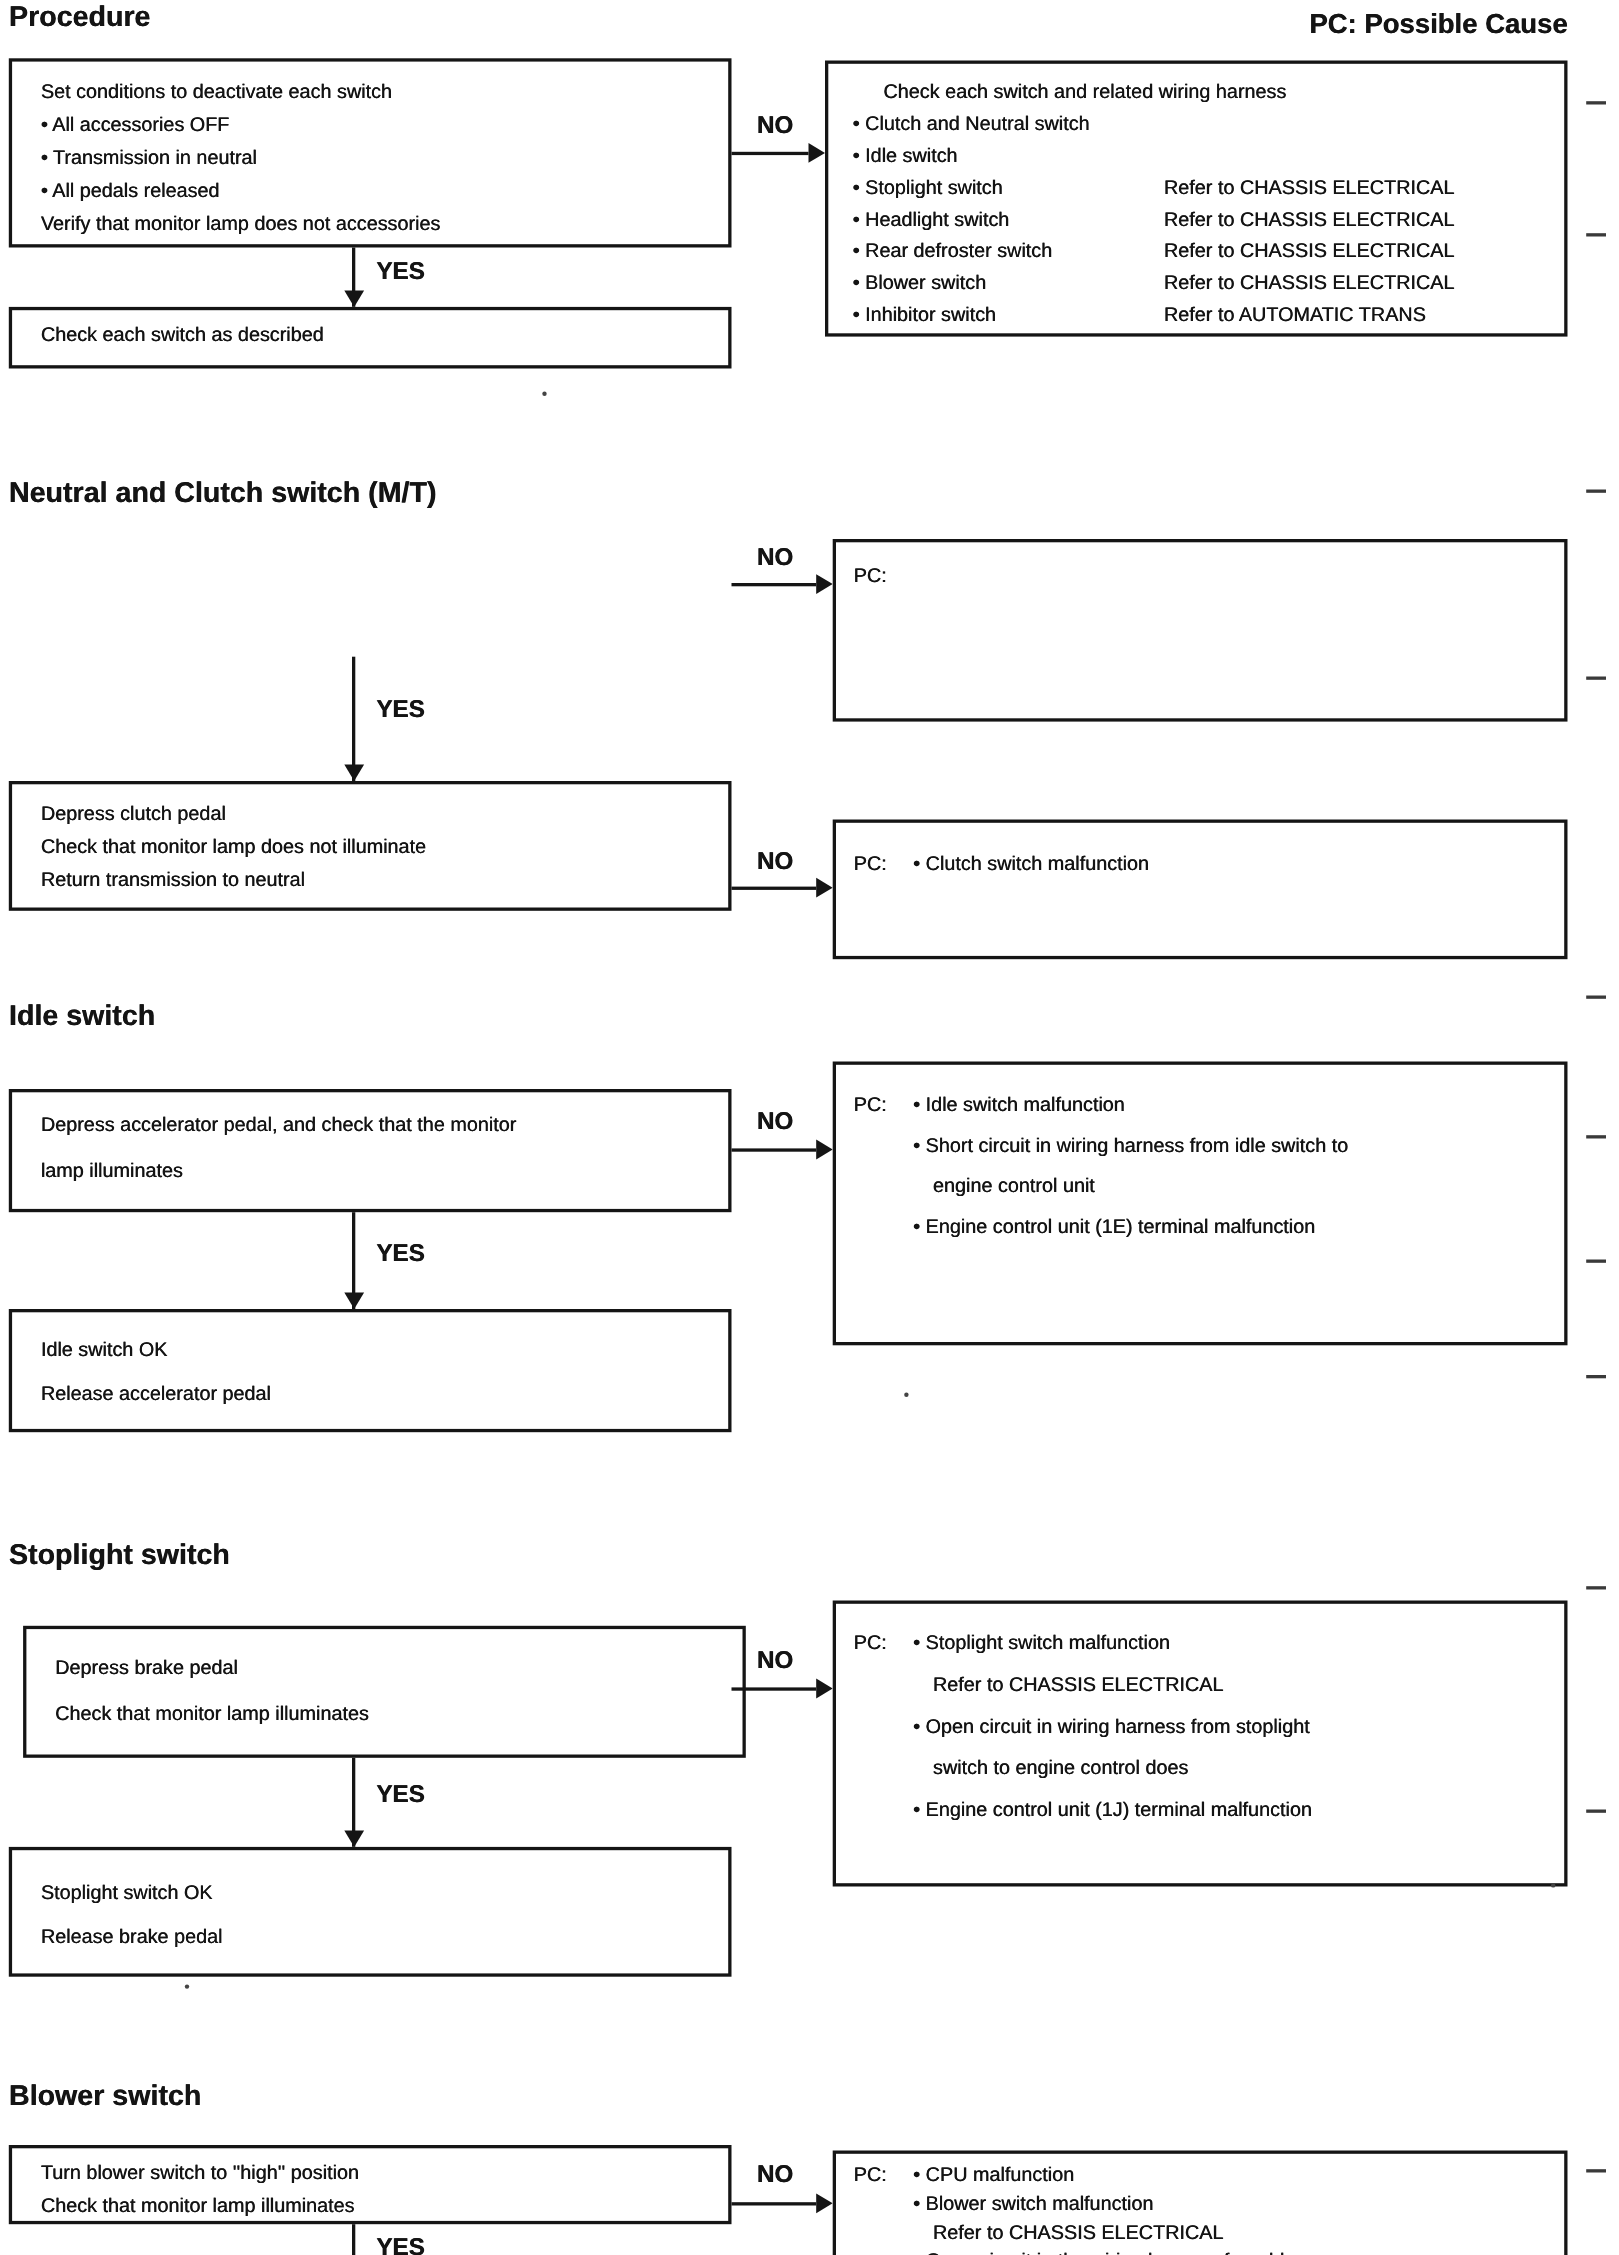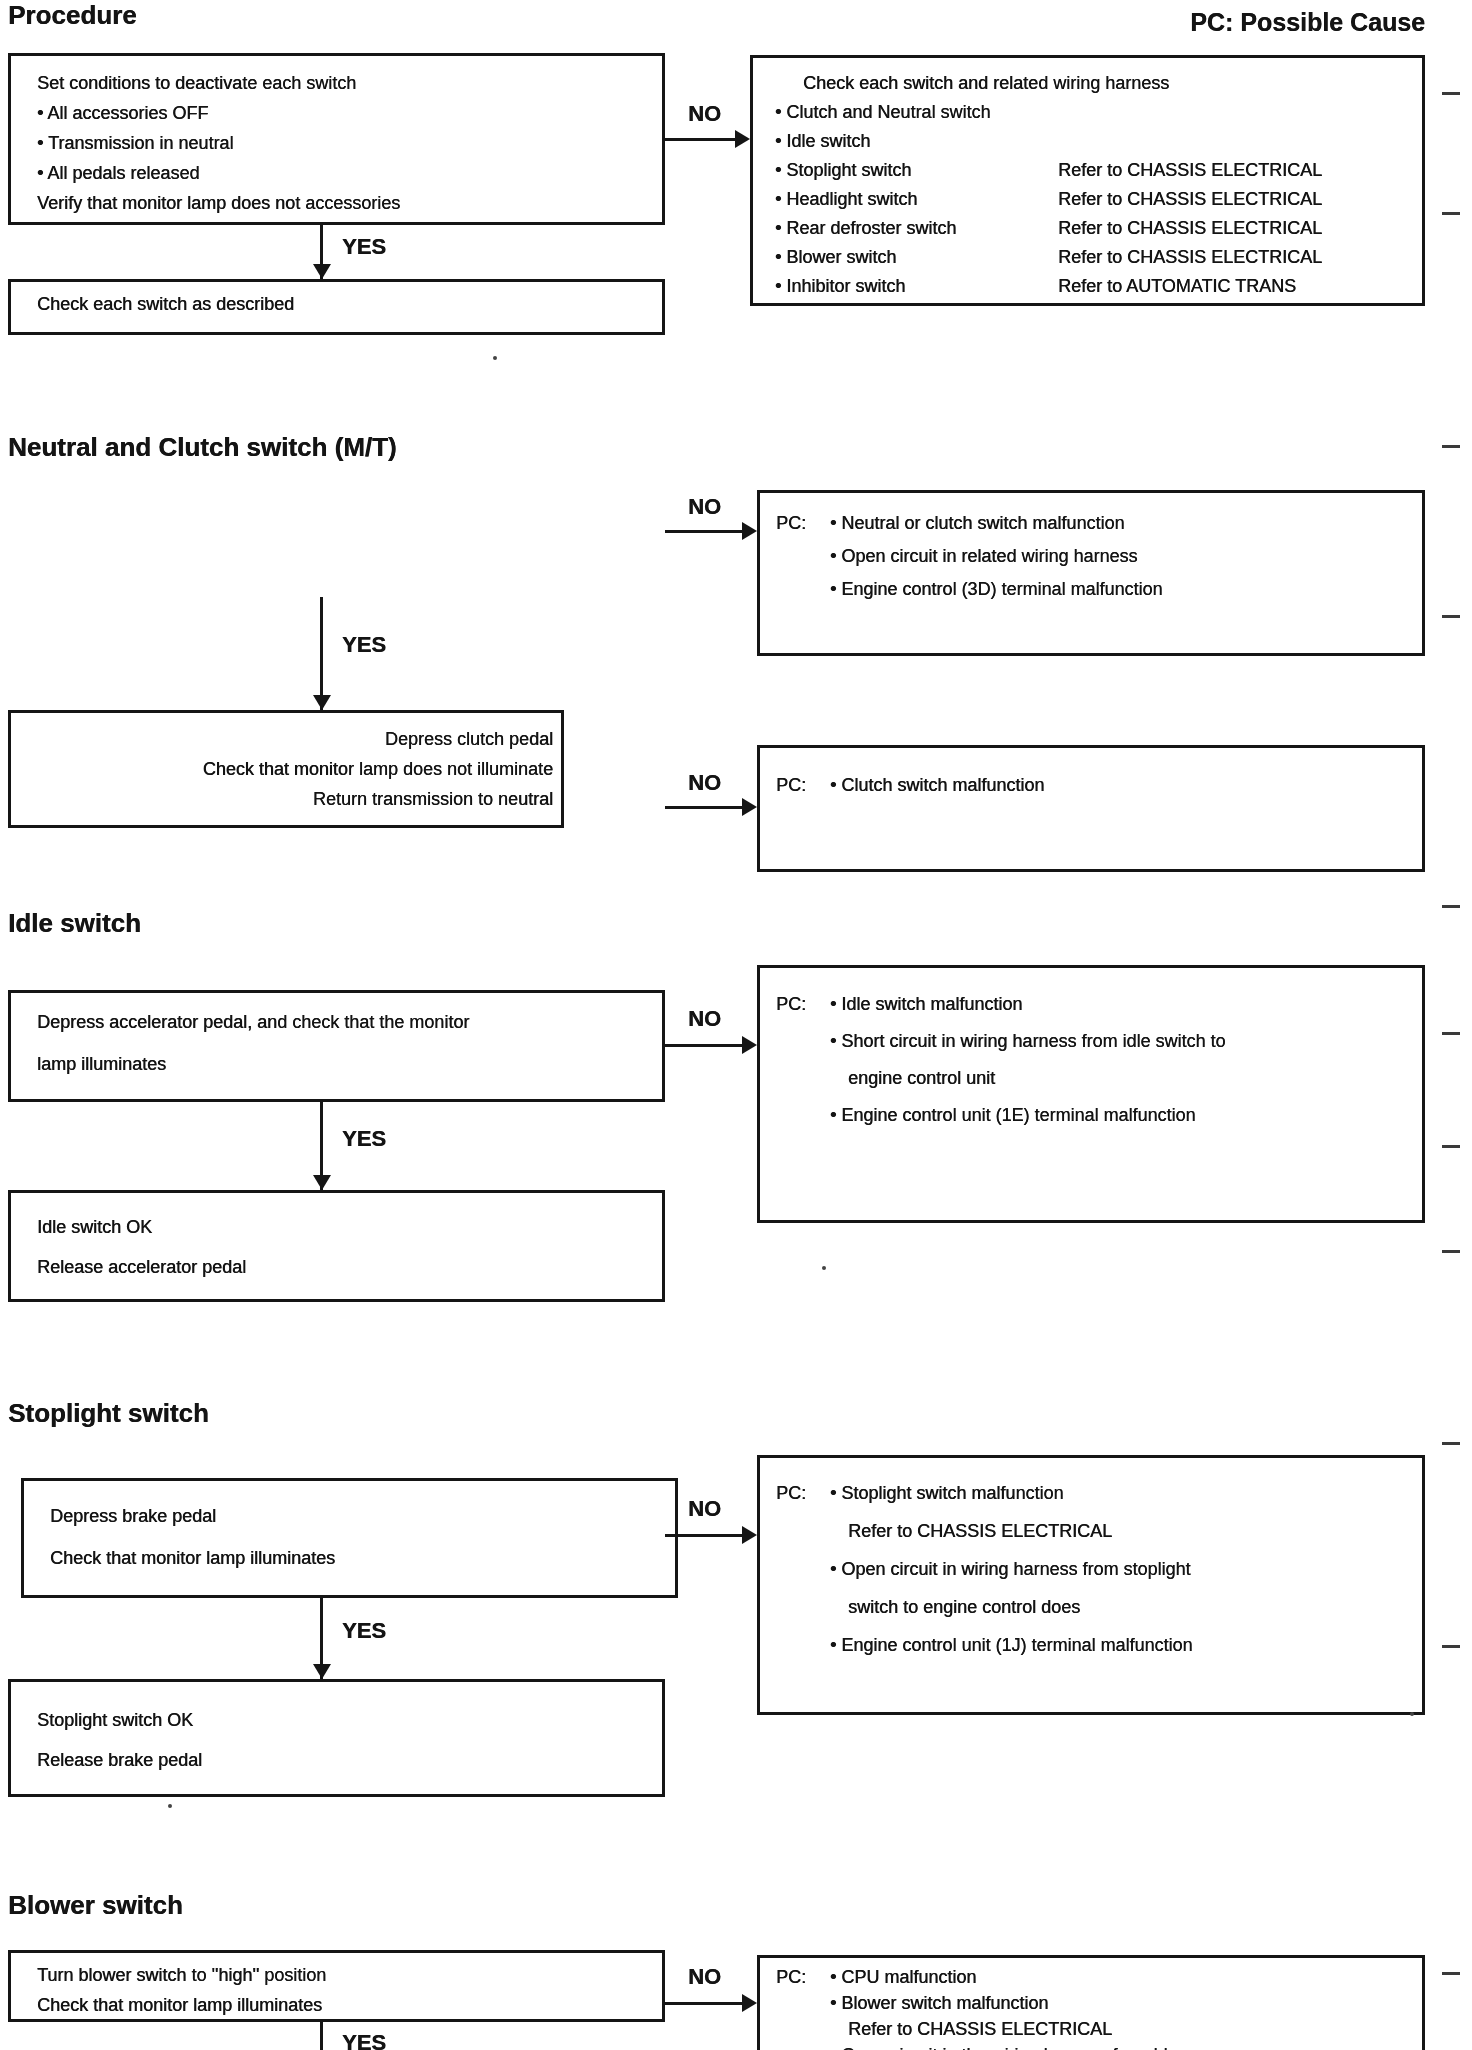--- a/index.html
+++ b/index.html
@@ -69,33 +69,28 @@
   <div class="hd" style="left:8px;top:432px;">Neutral and Clutch switch (M/T)</div>
 
 
   <div class="lbl" style="left:688px;top:494px;">NO</div>
   <div class="hline" style="left:665px;top:530px;width:77px;"></div>
   <div class="arr-r" style="left:742px;top:522px;"></div>
 
   <div class="bx" style="left:757px;top:490px;width:668px;height:166px;line-height:33px;padding-top:14px;">
     <div class="pcrow">
       <div class="pclab">PC:</div>
-      <div class="pclines">
-        <div class="ln">• Neutral or clutch switch malfunction</div>
-        <div class="ln">• Open circuit in related wiring harness</div>
-        <div class="ln">• Engine control (3D) terminal malfunction</div>
-      </div>
     </div>
   </div>
 
   <div class="vline" style="left:320px;top:597px;height:113px;"></div>
   <div class="arr-d" style="left:313px;top:695px;"></div>
   <div class="lbl" style="left:342px;top:632px;">YES</div>
 
-  <div class="bx" style="left:8px;top:710px;width:556px;height:118px;line-height:30px;padding:11px 8px 0 26px;text-align:right;">
+  <div class="bx" style="left:8px;top:710px;width:657px;height:118px;line-height:30px;padding:11px 8px 0 26px;">
     <div class="ln">Depress clutch pedal</div>
     <div class="ln">Check that monitor lamp does not illuminate</div>
     <div class="ln">Return transmission to neutral</div>
   </div>
 
   <div class="lbl" style="left:688px;top:770px;">NO</div>
   <div class="hline" style="left:665px;top:806px;width:77px;"></div>
   <div class="arr-r" style="left:742px;top:798px;"></div>
 
   <div class="bx" style="left:757px;top:745px;width:668px;height:127px;line-height:30px;padding-top:22px;">

